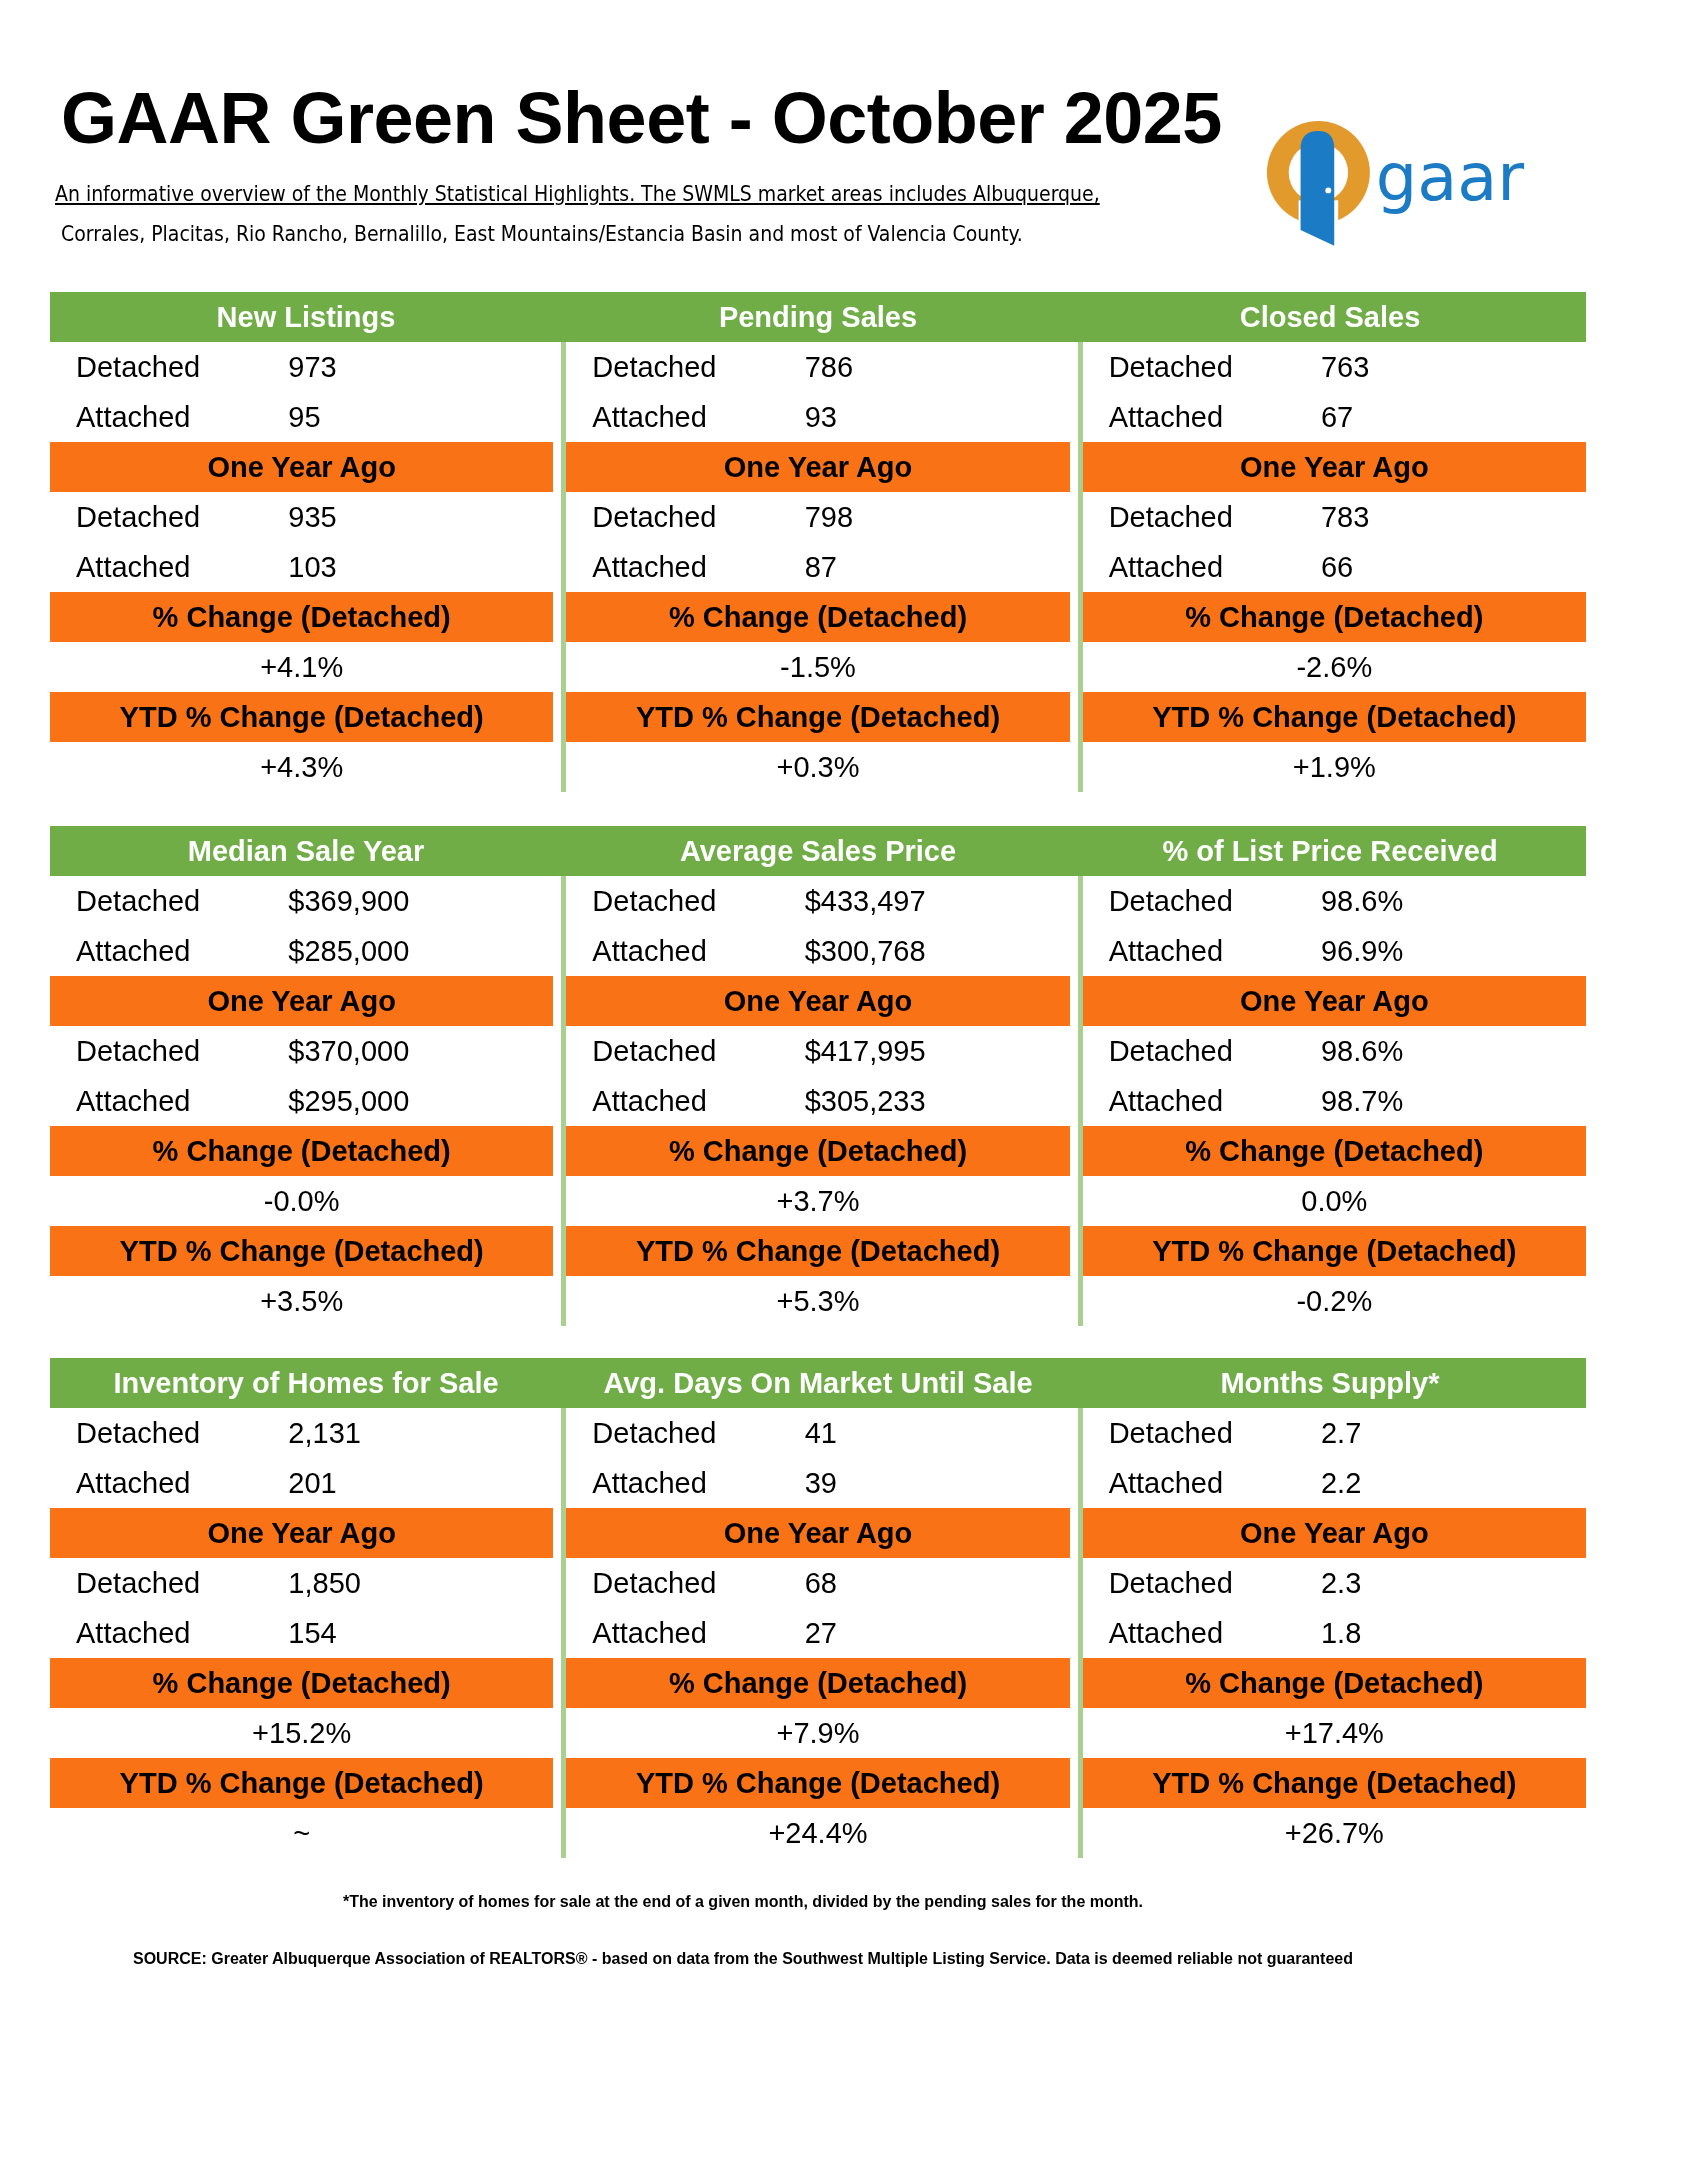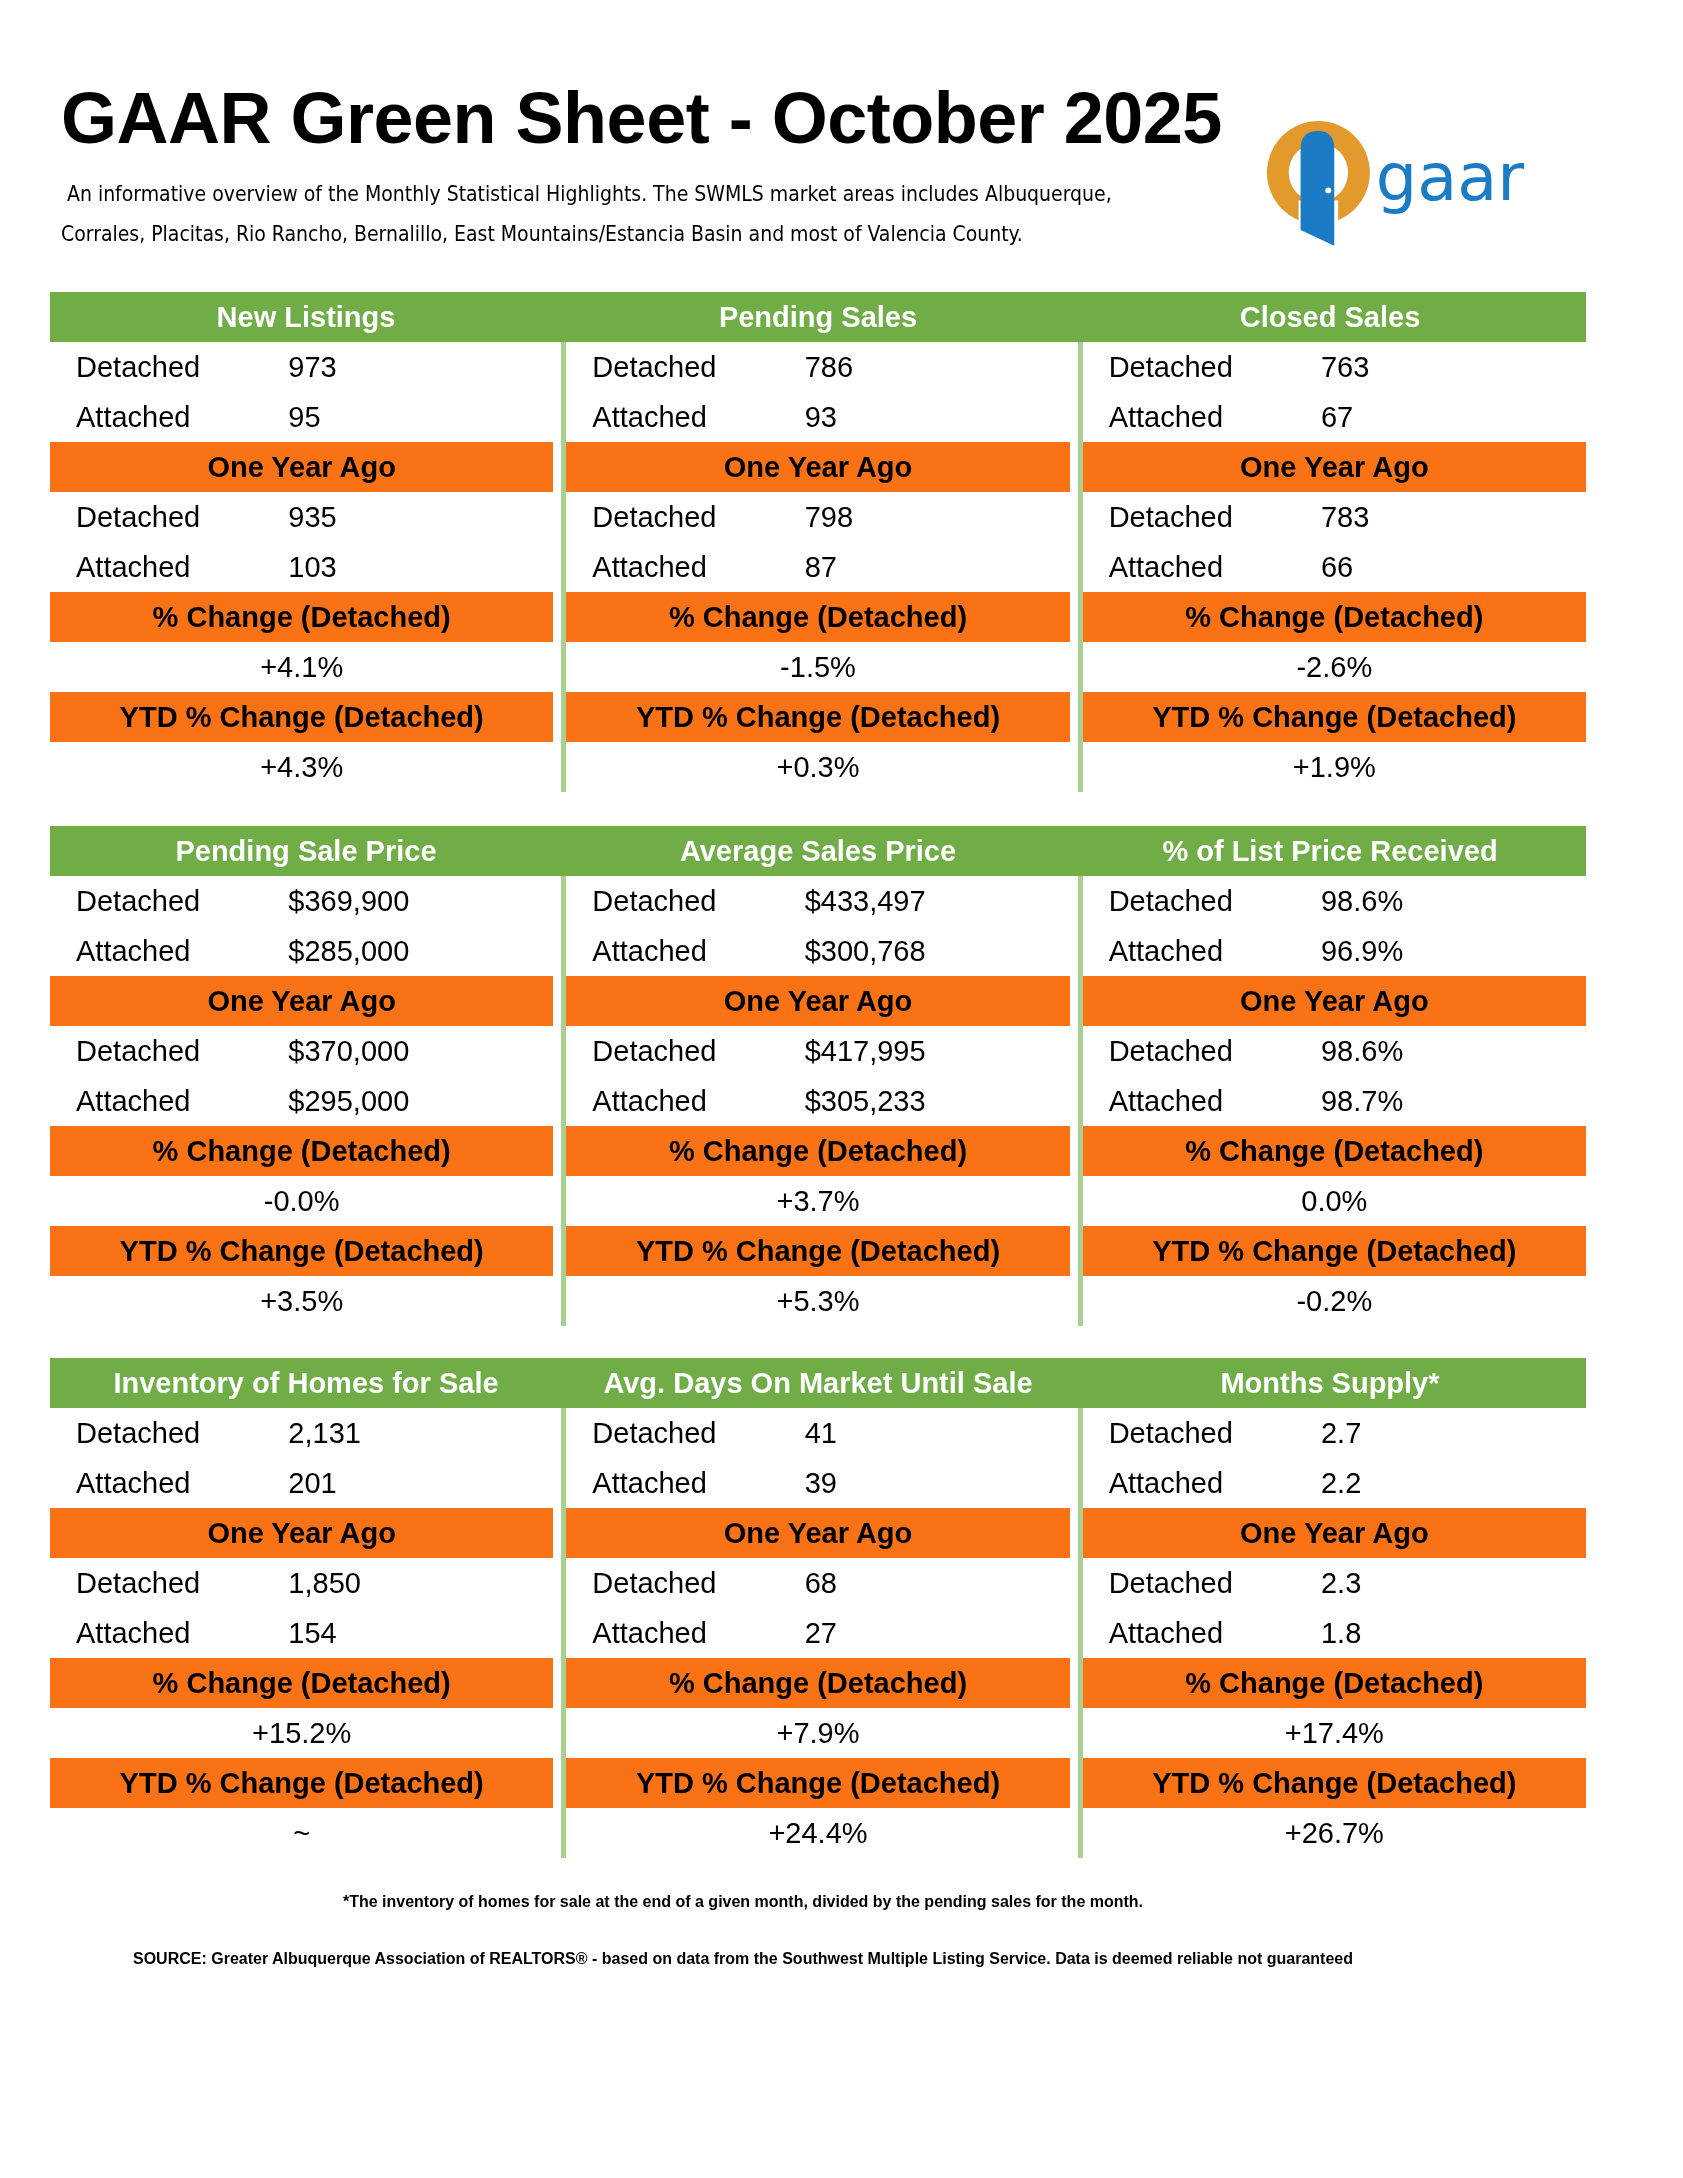--- a/index.html
+++ b/index.html
@@ -2,21 +2,21 @@
 <html><head>
 <meta charset="utf-8">
 <style>
   html, body { margin: 0; padding: 0; background: #ffffff; }
   body { width: 1683px; height: 2178px; position: relative; overflow: hidden;
          font-family: "Liberation Sans", "DejaVu Sans", sans-serif; color: #000; }
   .title { position: absolute; left: 61px; top: 77px; font-size: 72px; font-weight: bold;
            letter-spacing: -0.5px; white-space: nowrap; }
   .intro { position: absolute; left: 55px; width: 1188px; font-size: 21px; line-height: 40px;
            font-family: "DejaVu Sans Condensed", "Liberation Sans Narrow", "Liberation Sans", sans-serif; }
-  .intro .l1 { position: absolute; top: 0; left: 12px; white-space: nowrap; }
+  .intro .l1 { position: absolute; top: 0; left: 0; white-space: nowrap; text-decoration: underline; }
   .intro .l2 { position: absolute; top: 40px; left: 6px; white-space: nowrap; }
   .logo { position: absolute; left: 1259px; top: 111px; width: 297px; height: 139px; }
   .section { position: absolute; left: 50px; width: 1536px; }
   .sec-head { display: flex; height: 50px; background: #70ad47; }
   .sec-head .hcell { flex: 1; color: #ffffff; font-weight: bold; font-size: 29px;
                      display: flex; align-items: center; justify-content: center; white-space: nowrap; }
   .cols { display: flex; gap: 8px; }
   .col { flex: 1; position: relative; }
   .col + .col { border-left: 5px solid #a9d08e; }
   .row { height: 50px; display: flex; align-items: center; font-size: 29px; }
@@ -123,21 +123,21 @@
       <div class="row gray">% Change (Detached)</div>
       <div class="row center">-2.6%</div>
       <div class="row gray">YTD % Change (Detached)</div>
       <div class="row center">+1.9%</div>
     </div>
   </div>
 </div>
 
 <div class="section" style="top:826px;">
   <div class="sec-head">
-    <div class="hcell">Pending Sale Price</div>
+    <div class="hcell">Median Sale Year</div>
     <div class="hcell">Average Sales Price</div>
     <div class="hcell">% of List Price Received</div>
   </div>
   <div class="cols">
     <div class="col">
       <div class="row data">
           <span class="lbl">Detached</span>
           <span class="val">$369,900</span>
         </div>
       <div class="row data">

